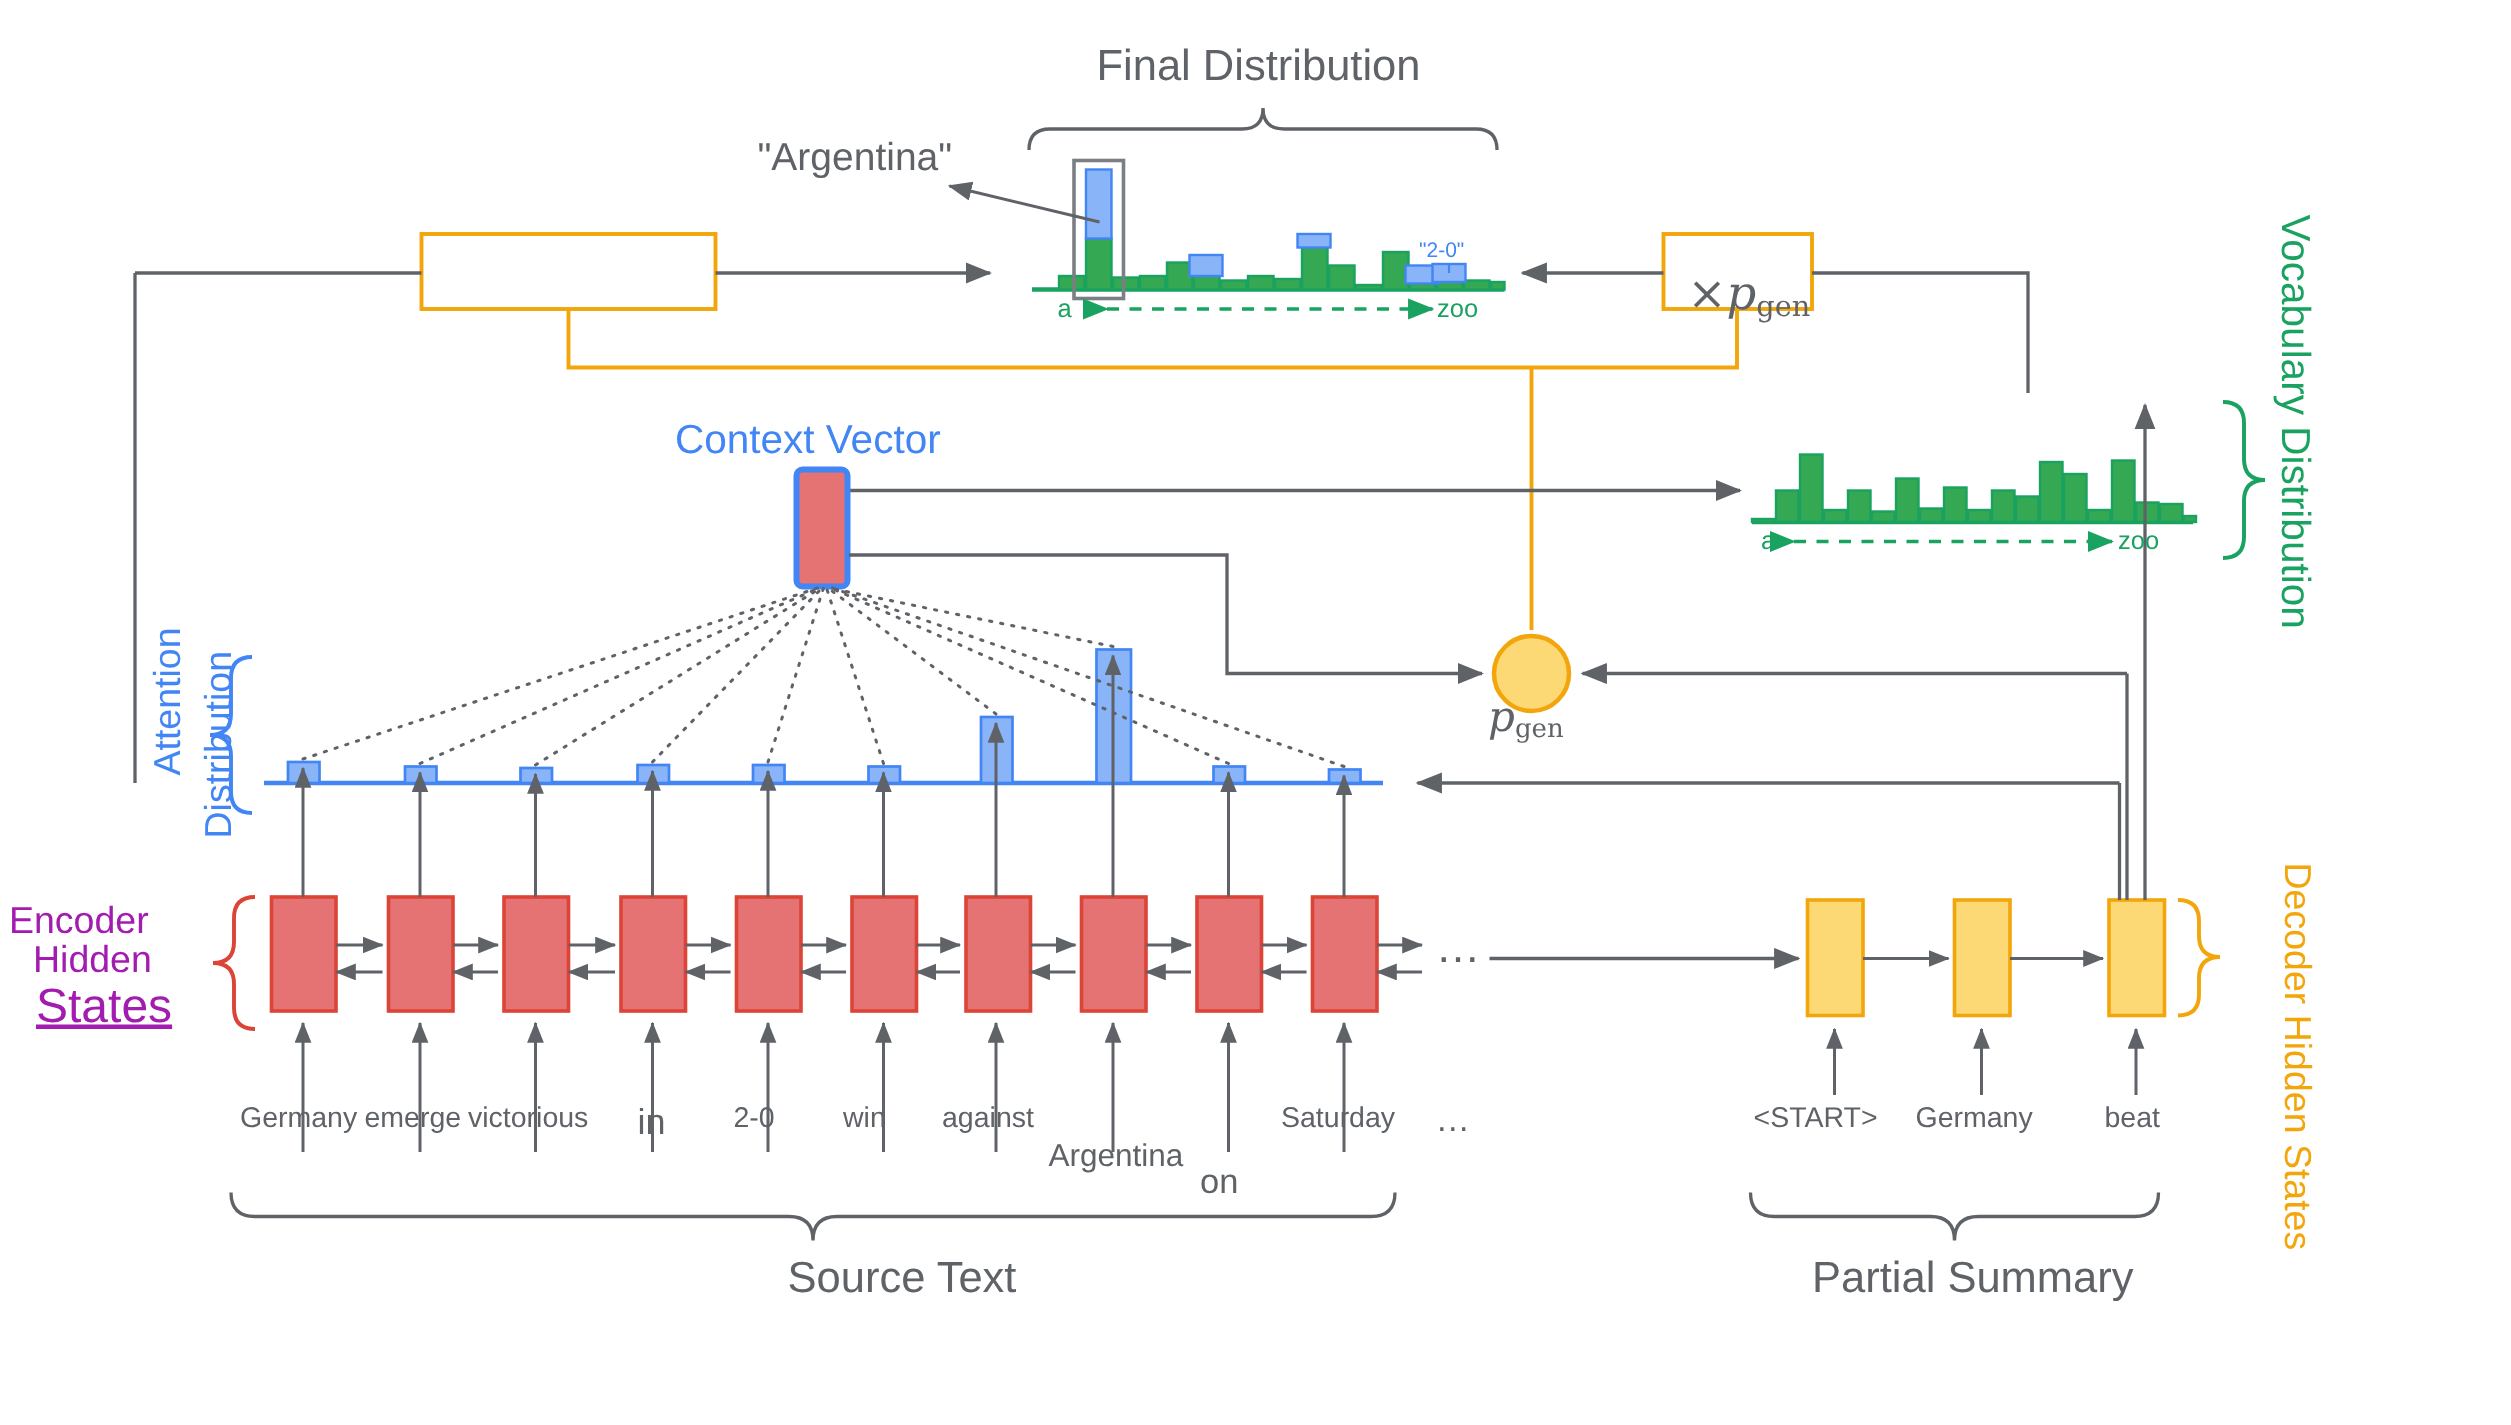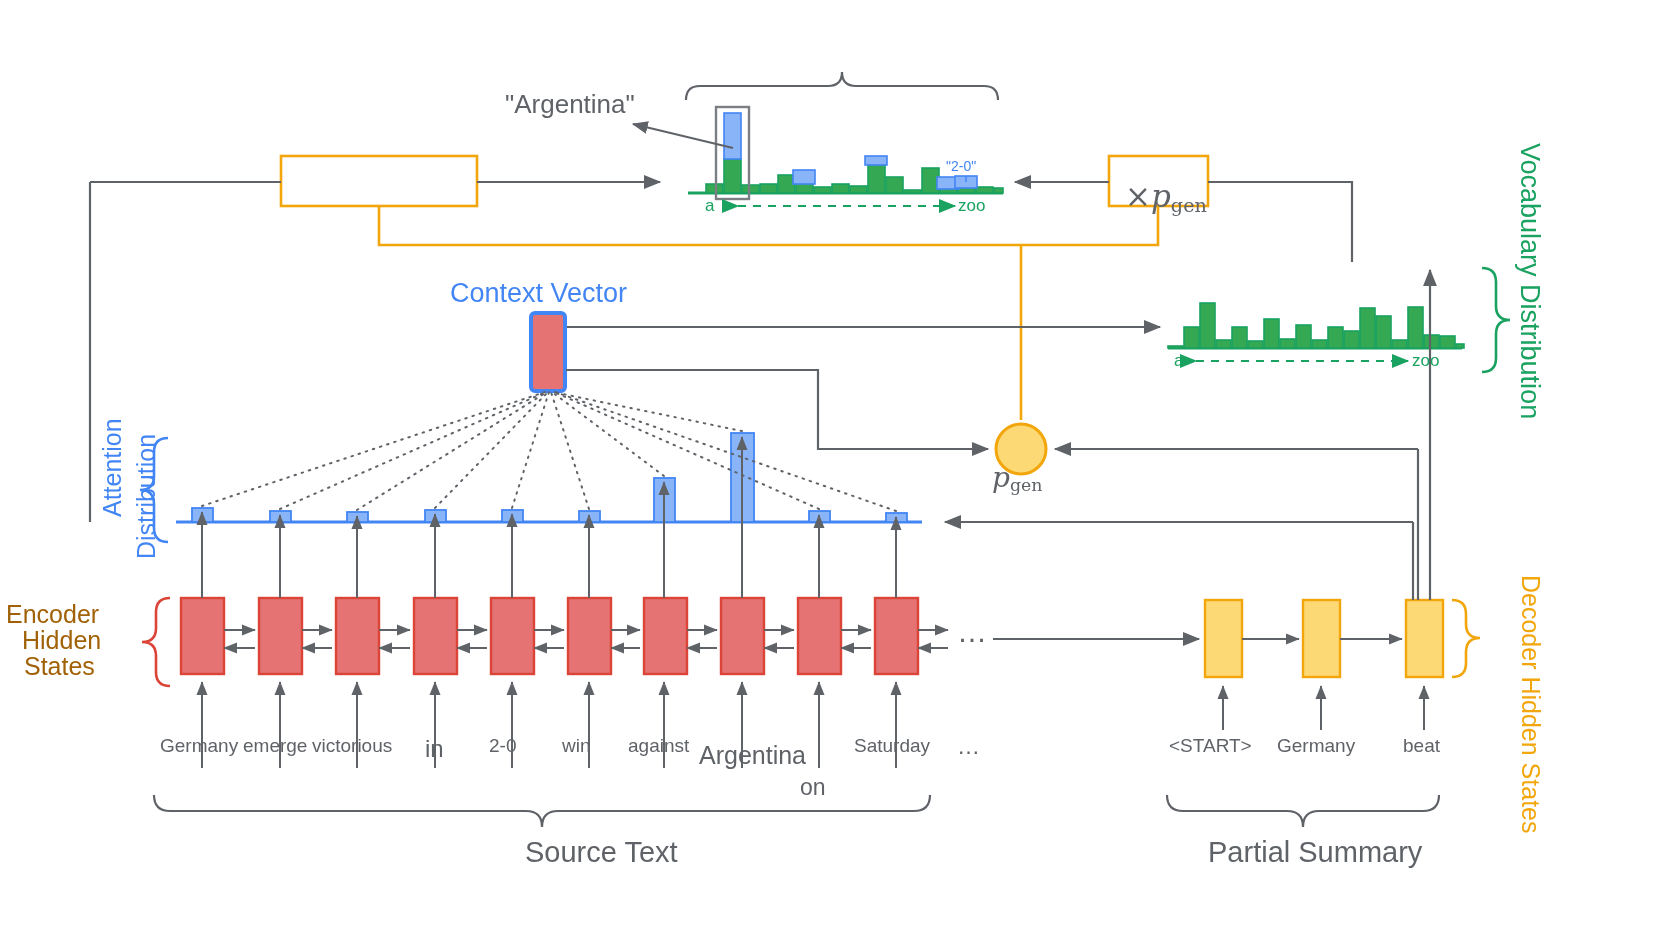--- a/index.html
+++ b/index.html
@@ -4,21 +4,21 @@
 <style>
   html,body{margin:0;padding:0;background:#ffffff;}
   body{width:1674px;height:950px;position:relative;
        font-family:"Liberation Sans",sans-serif;color:#5f6368;overflow:hidden;}
   #stage{position:absolute;inset:0;}
   svg#art{position:absolute;left:0;top:0;width:1674px;height:950px;}
   .lbl{position:absolute;white-space:nowrap;}
   .gray{color:#5f6368;}
   .blue{color:#4285f4;}
   .green{color:#1aa260;}
-  .red{color:#a16207;}
+  .red{color:#a21caf;}
   .orange{color:#f2a60c;}
   .math{font-family:"DejaVu Serif",serif;font-style:normal;}
   .mathit{font-family:"DejaVu Serif",serif;font-style:italic;}
   .sub{font-size:.62em;vertical-align:-0.25em;font-style:normal;
        font-family:"DejaVu Serif",serif;}
   .rot90{transform-origin:0 0;transform:rotate(90deg);}
 </style>
 </head>
 <body>
 
@@ -268,20 +268,21 @@
 
     <path d="M1452,600 q14,0 14,14 v10 q0,14 14,14 q-14,0 -14,14 v11 q0,14 -14,14" fill="none" stroke="#f2a60c" stroke-width="2.6"></path>
   </g>
 
   <g>
     <path d="M154,795 q0,16 16,16 h356 q16,0 16,16 q0,-16 16,-16 h356 q16,0 16,-16" fill="none" stroke="#5f6368" stroke-width="2.2"></path>
     <path d="M1167,795 q0,16 16,16 h104 q16,0 16,16 q0,-16 16,-16 h104 q16,0 16,-16" fill="none" stroke="#5f6368" stroke-width="2.2"></path>
   </g>
 </svg>
 
+<div class="lbl gray" style="left:731px;top:28px;font-size:29px;">Final Distribution</div>
 
 <div class="lbl gray" style="left:505px;top:89px;font-size:26px;">"Argentina"</div>
 
 <div class="lbl blue" style="left:946px;top:158px;font-size:14px;">"2-0"</div>
 
 <div class="lbl green" style="left:705px;top:196px;font-size:17px;">a</div>
 <div class="lbl green" style="left:958px;top:196px;font-size:17px;">zoo</div>
 
 
 <div class="lbl gray math" style="left:1125px;top:178px;font-size:31px;">
@@ -297,35 +298,35 @@
 <div class="lbl green rot90" style="left:1545px;top:143px;font-size:27px;">Vocabulary Distribution</div>
 
 <div class="lbl green" style="left:1174px;top:351px;font-size:17px;">a</div>
 <div class="lbl green" style="left:1412px;top:351px;font-size:17px;">zoo</div>
 
 <div class="lbl blue" style="left:98px;top:517px;font-size:25px;transform-origin:0 0;transform:rotate(-90deg);">Attention</div>
 <div class="lbl blue" style="left:132px;top:559px;font-size:25px;transform-origin:0 0;transform:rotate(-90deg);">Distribution</div>
 
 <div class="lbl red" style="left:6px;top:600px;font-size:25px;">Encoder</div>
 <div class="lbl red" style="left:22px;top:626px;font-size:25px;">Hidden</div>
-<div class="lbl red" style="left:24px;top:652px;font-size:25px;">States</div>
+<div class="lbl red" style="left:24px;top:652px;font-size:32px;text-decoration:underline;">States</div>
 
 <div class="lbl orange rot90" style="left:1545px;top:575px;font-size:25px;">Decoder Hidden States</div>
 
 <div class="lbl gray" style="left:957px;top:615px;font-size:30px;">…</div>
 
 <div>
   <div class="lbl gray" style="left:160px;top:735px;font-size:19px;">Germany</div>
   <div class="lbl gray" style="left:243px;top:735px;font-size:19px;">emerge</div>
   <div class="lbl gray" style="left:312px;top:735px;font-size:19px;">victorious</div>
   <div class="lbl gray" style="left:425px;top:735px;font-size:24px;">in</div>
   <div class="lbl gray" style="left:489px;top:735px;font-size:19px;">2-0</div>
   <div class="lbl gray" style="left:562px;top:735px;font-size:19px;">win</div>
   <div class="lbl gray" style="left:628px;top:735px;font-size:19px;">against</div>
-  <div class="lbl gray" style="left:699px;top:741px;font-size:25px;">Argentina</div>
+  <div class="lbl gray" style="left:699px;top:759px;font-size:21px;">Argentina</div>
   <div class="lbl gray" style="left:800px;top:735px;font-size:23px;margin-top:39px;">on</div>
   <div class="lbl gray" style="left:854px;top:735px;font-size:19px;">Saturday</div>
   <div class="lbl gray" style="left:957px;top:733px;font-size:23px;">…</div>
 </div>
 
 <div>
   <div class="lbl gray" style="left:1169px;top:735px;font-size:19px;">&lt;START&gt;</div>
   <div class="lbl gray" style="left:1277px;top:735px;font-size:19px;">Germany</div>
   <div class="lbl gray" style="left:1403px;top:735px;font-size:19px;">beat</div>
 </div>

